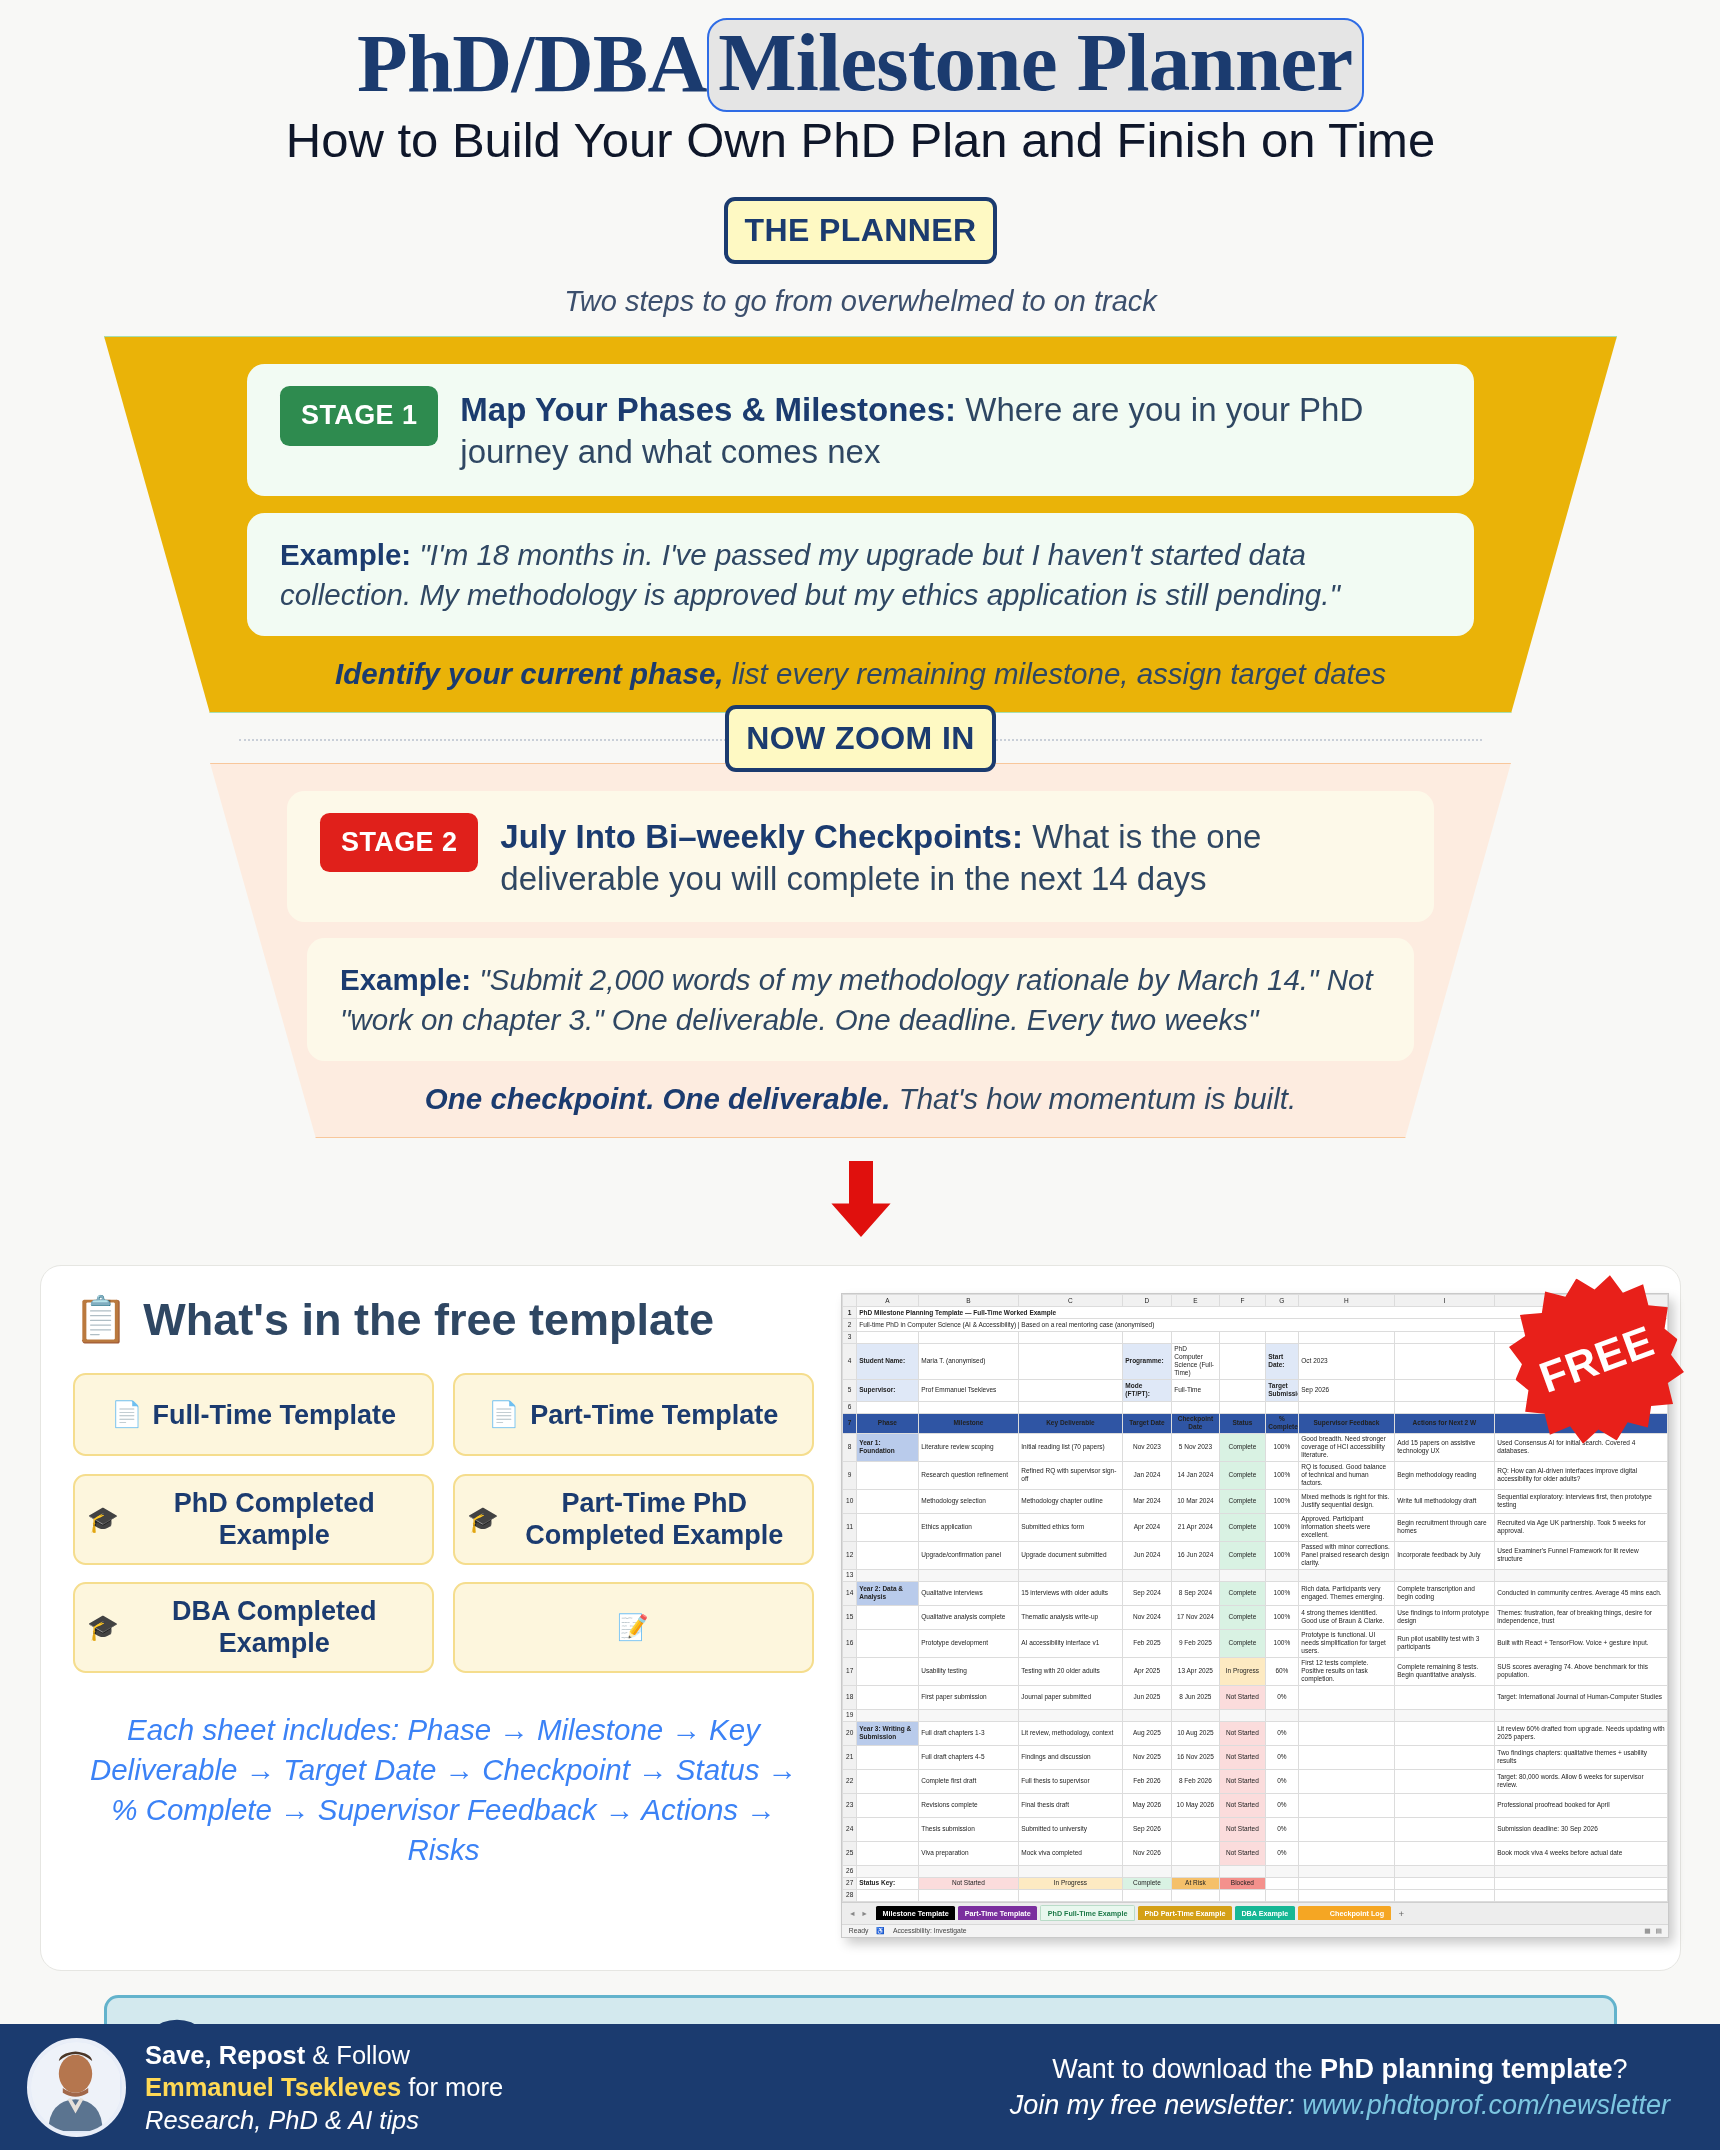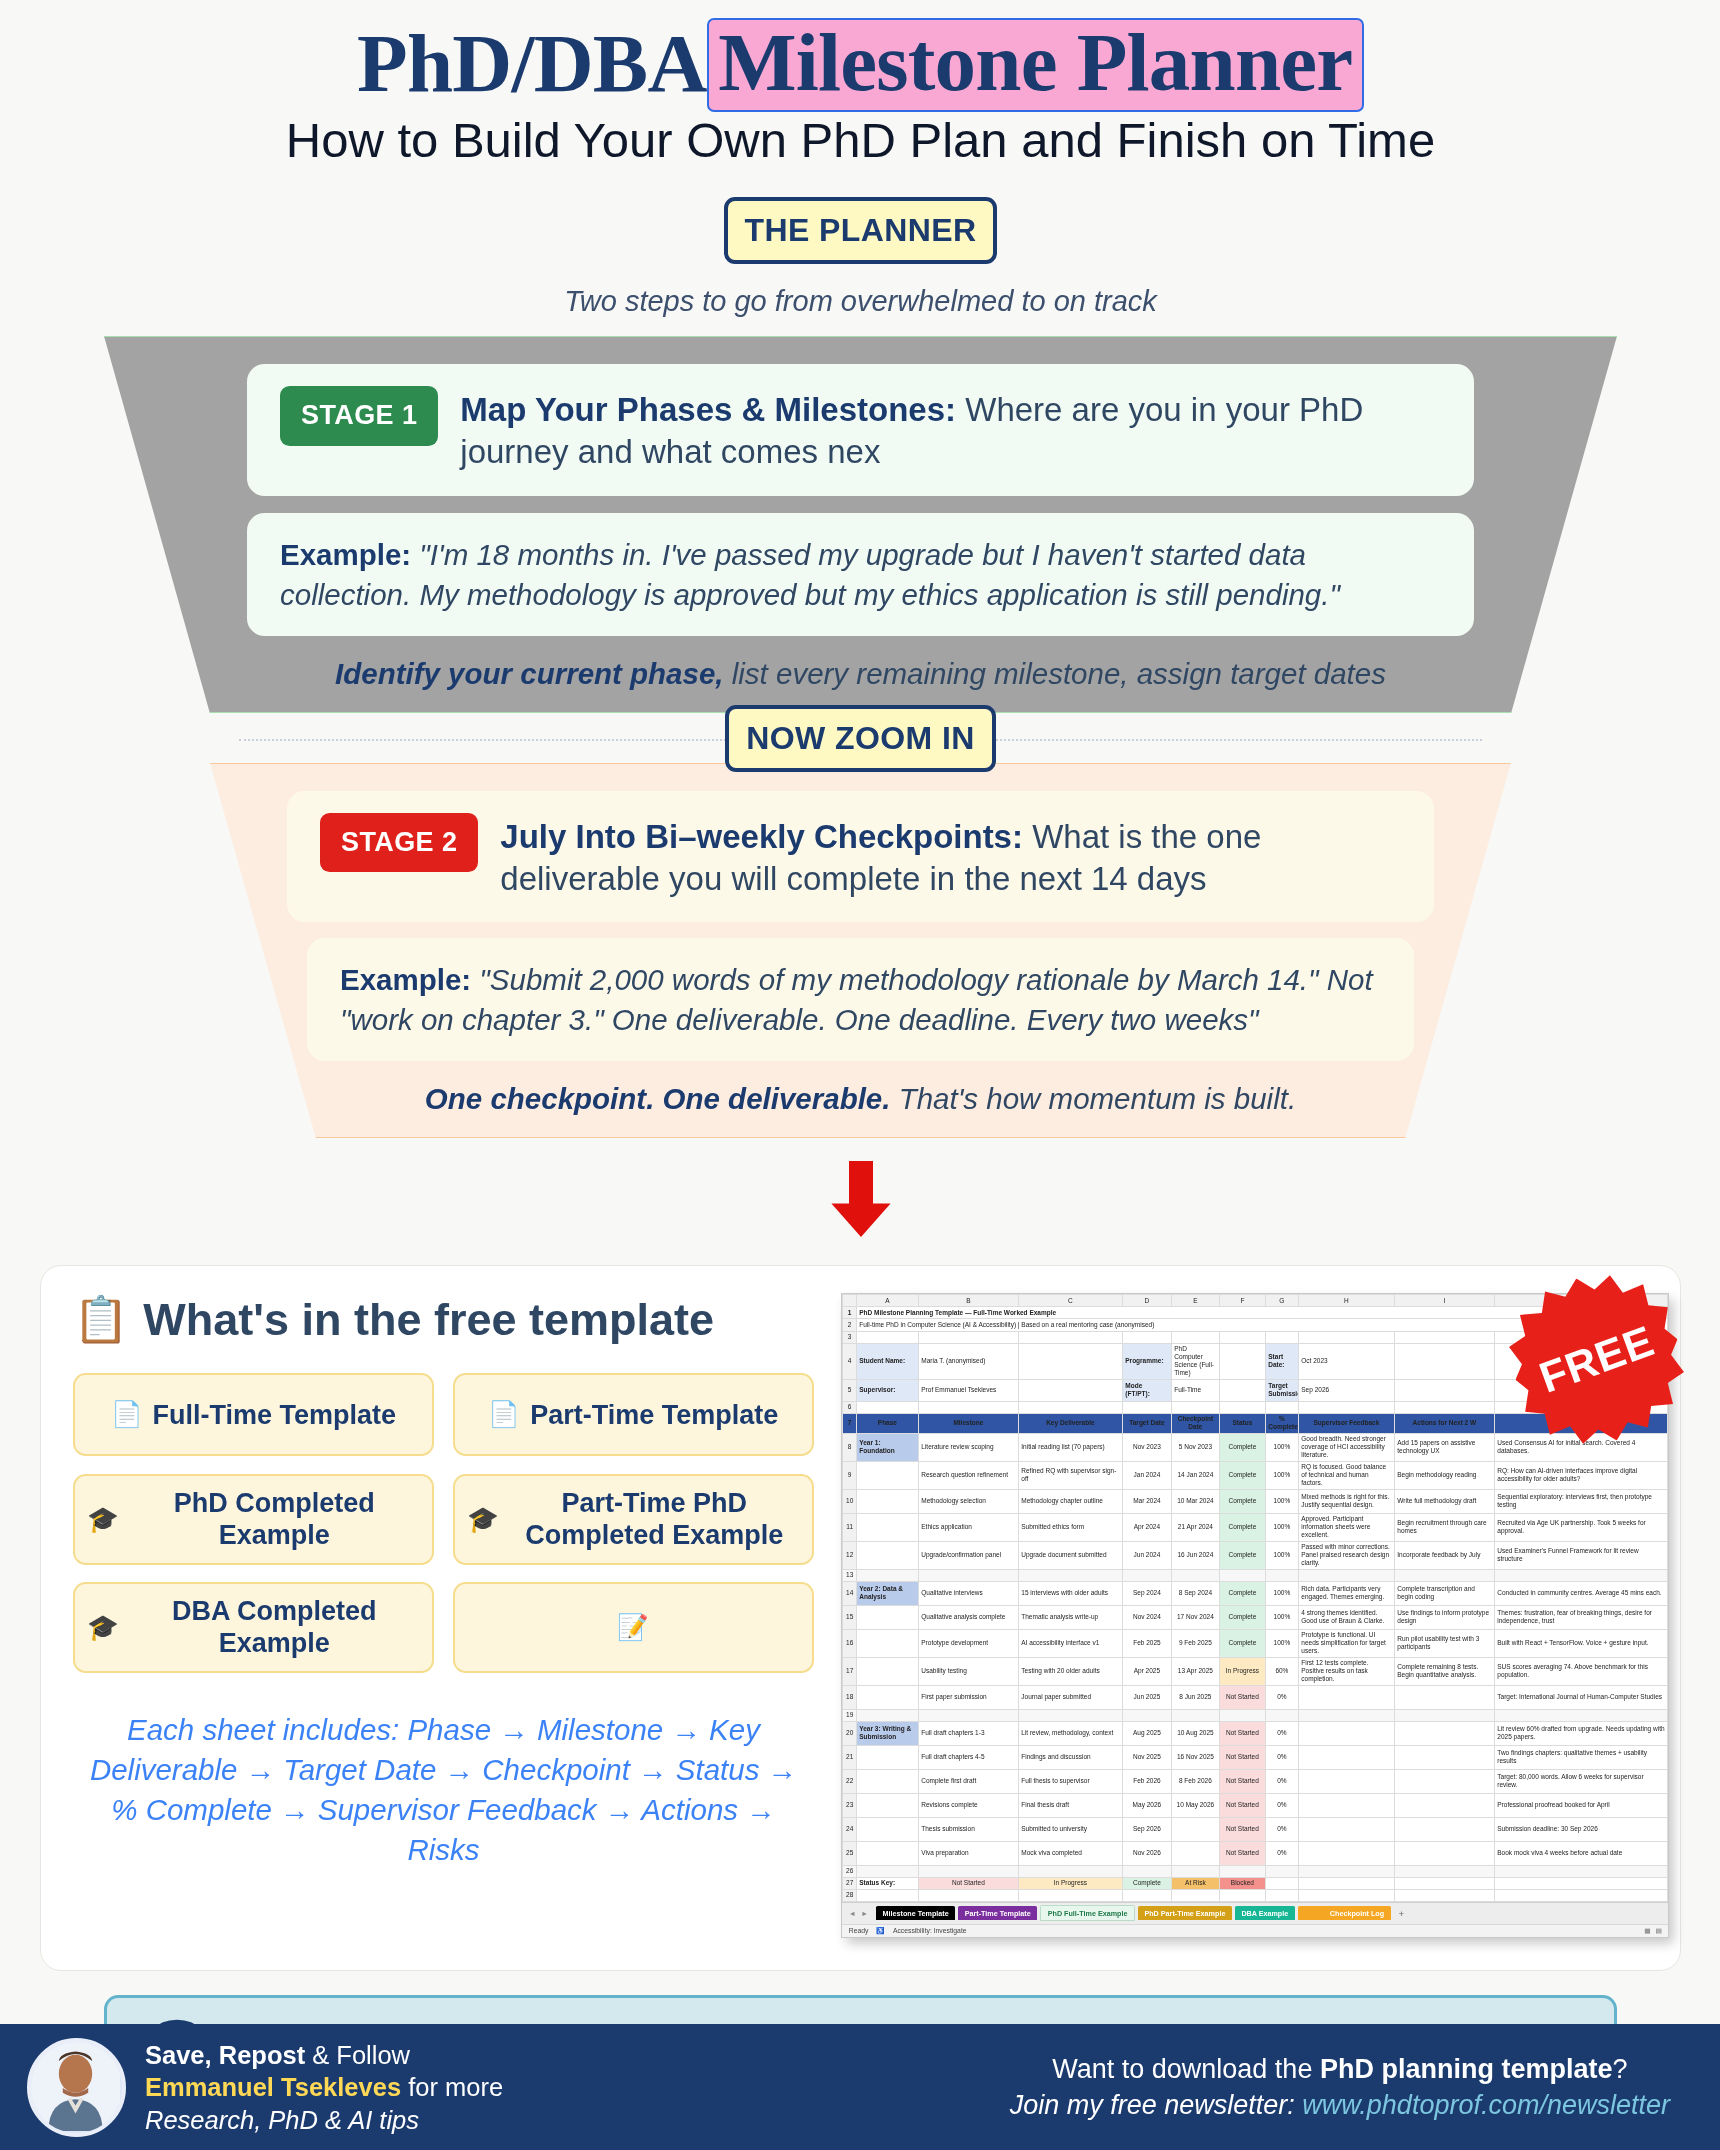--- a/index.html
+++ b/index.html
@@ -18,23 +18,23 @@
     font-family: "Liberation Serif", serif;
     font-weight: bold;
     font-size: 83px;
     color: #1b3b6f;
     letter-spacing: -0.8px;
     line-height: 1.05;
     display: inline-block;
     white-space: nowrap;
   }
   .title-hl {
-    background: #f9a8d4;
+    background: #e5e5e5;
     border: 2.4px solid #2f6ce5;
-    border-radius: 7px;
+    border-radius: 20px;
     padding: 1.6px 9.6px 6.4px 9.6px;
     display: inline-block;
     line-height: 1.0;
   }
   .subtitle {
     font-family: Liberation Sans, sans-serif;
     font-size: 49px;
     color: #0f172a;
     font-weight: normal;
   }
@@ -62,21 +62,21 @@
   }
 
   
   .funnel-area { position: relative; margin-top: 17.5px; }
 
   .funnel {
     position: relative;
     padding: 27px 0 21px 0;
   }
   .funnel-green {
-    background: #a3a3a3;
+    background: #eab308;
     border: 1.6px solid #a7dfb0;
     clip-path: polygon(0 0, 100% 0, 93% 100%, 7% 100%);
     width: 1513px;
     margin: 0 auto;
   }
   .funnel-orange {
     background: #fdece0;
     border: 1.6px solid #f8c79b;
     clip-path: polygon(7% 0, 93% 0, 86% 100%, 14% 100%);
     width: 1513px;

